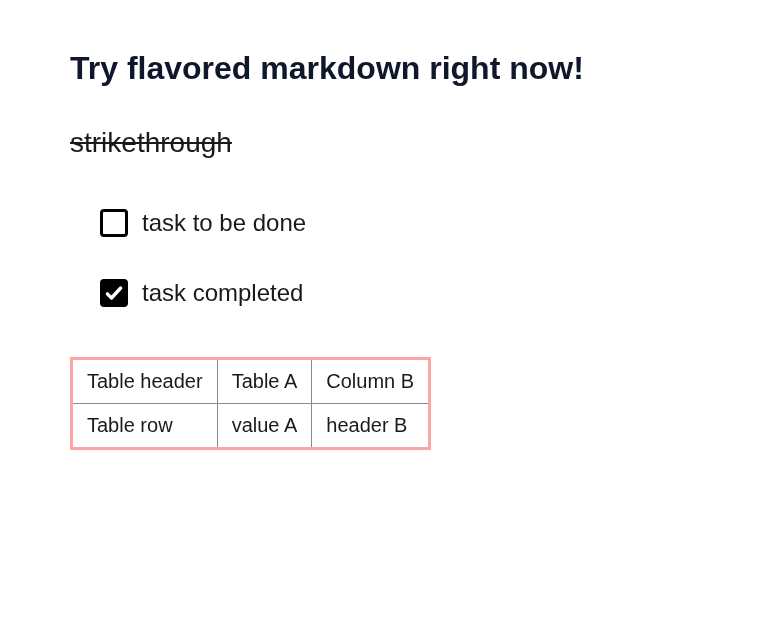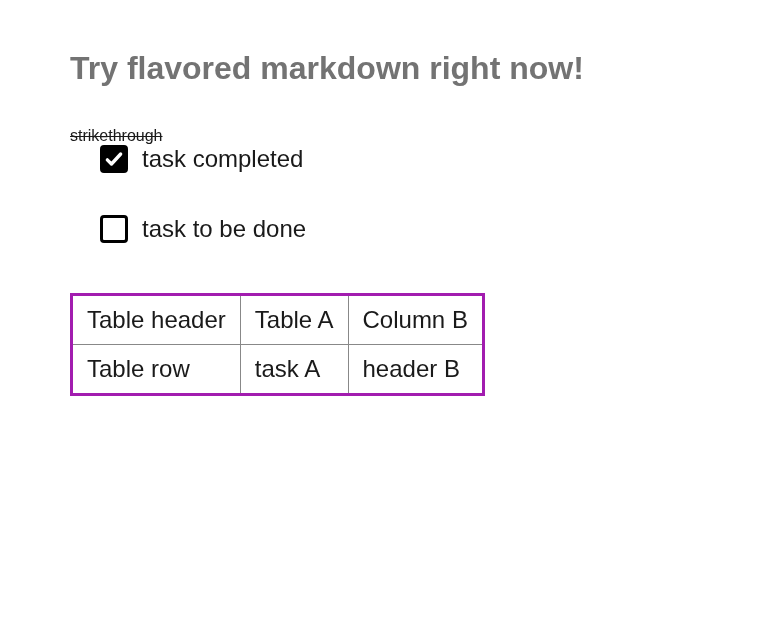--- a/index.html
+++ b/index.html
@@ -12,25 +12,26 @@
       background: #ffffff;
       color: #1a1a1a;
       width: 782px;
       height: 622px;
       padding: 50px 70px;
     }
     h1 {
       font-size: 32px;
       font-weight: 800;
       margin-bottom: 40px;
-      color: #737373;
+      color: #0f172a;
     }
     .strike {
       text-decoration: line-through;
-      font-size: 16px;
+      font-size: 28px;
+      margin-bottom: 50px;
       display: block;
     }
     .task-list {
       list-style: none;
       padding-left: 30px;
       margin-bottom: 50px;
     }
     .task-item {
       display: flex;
       align-items: center;
@@ -51,60 +52,60 @@
     }
     .checkbox.checked {
       background: #000;
     }
     .checkbox.checked svg {
       width: 20px;
       height: 20px;
     }
     table {
       border-collapse: collapse;
-      border: 3px solid #a21caf;
-      font-size: 24px;
+      border: 3px solid #fca5a5;
+      font-size: 20px;
     }
     th, td {
       border: 1px solid #888;
       padding: 10px 14px;
       text-align: left;
       font-weight: normal;
     }
   </style>
 </head>
 <body>
 
 <h1>Try flavored markdown right now!</h1>
 
 <span class="strike">strikethrough</span>
 
 <ul class="task-list">
   <li class="task-item">
+    <span class="checkbox"></span>
+    <span>task to be done</span>
+  </li>
+  <li class="task-item">
     <span class="checkbox checked">
       <svg viewBox="0 0 24 24" fill="none" stroke="#fff" stroke-width="4" stroke-linecap="round" stroke-linejoin="round">
         <polyline points="4 13 9 18 20 6"></polyline>
       </svg>
     </span>
     <span>task completed</span>
-  </li>
-  <li class="task-item">
-    <span class="checkbox"></span>
-    <span>task to be done</span>
   </li>
 </ul>
 
 <table>
   <thead>
     <tr>
       <th>Table header</th>
       <th>Table A</th>
       <th>Column B</th>
     </tr>
   </thead>
   <tbody>
     <tr>
       <td>Table row</td>
-      <td>task A</td>
+      <td>value A</td>
       <td>header B</td>
     </tr>
   </tbody>
 </table>
 
 </body></html>

